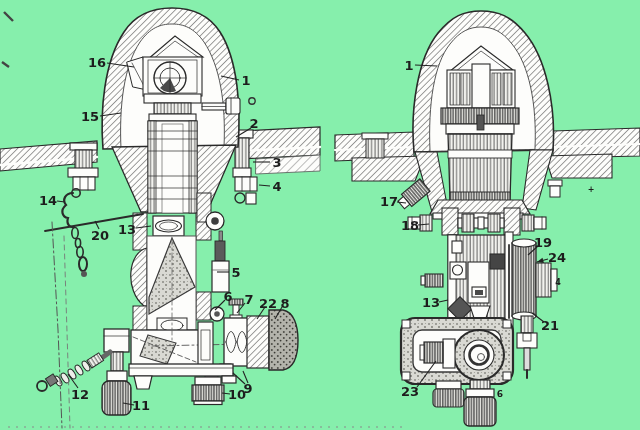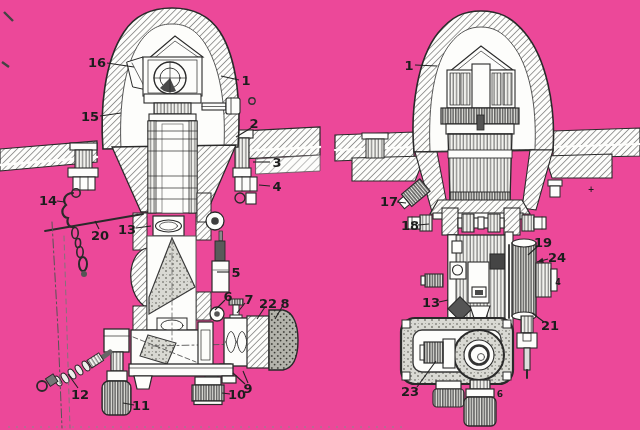--- a/index.html
+++ b/index.html
@@ -1,18 +1,18 @@
 <!DOCTYPE html>
 <html><head>
 <meta charset="utf-8">
 <style>
   html,body{margin:0;padding:0;background:#e8e8e8;}
   .page{
     width:640px;height:430px;position:relative;overflow:hidden;
-    background:#ec4899;
+    background:#86efac;
     font-family:"DejaVu Sans", sans-serif;
   }
   svg{display:block}
   .callout-text{
     font-family:"DejaVu Sans", sans-serif;
     font-weight:700;
     fill:#1d1d1d;
   }
 </style>
 </head>

